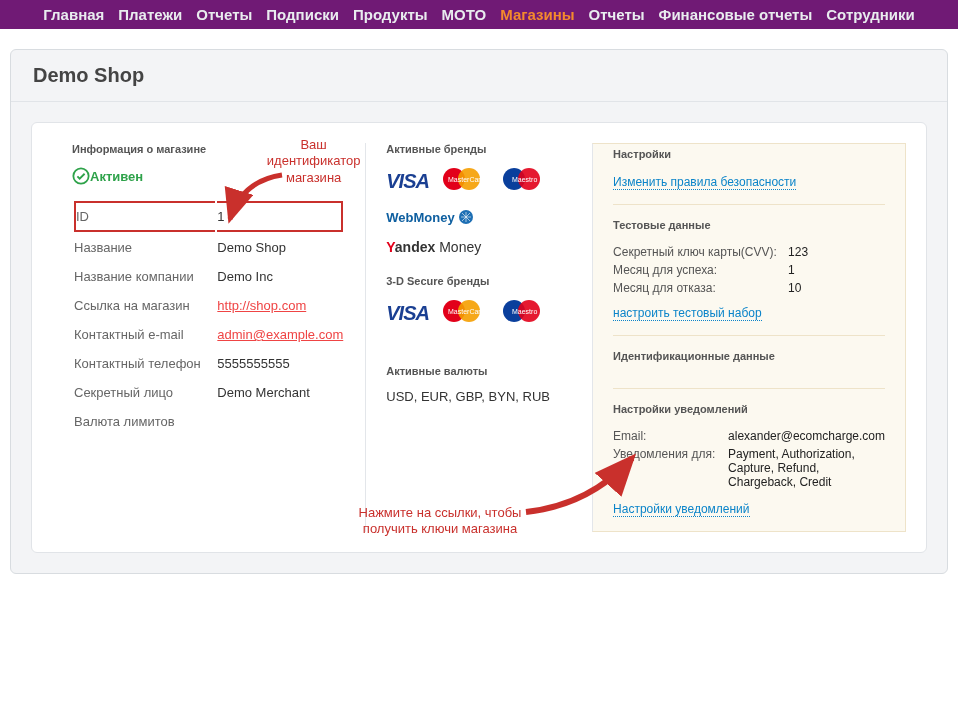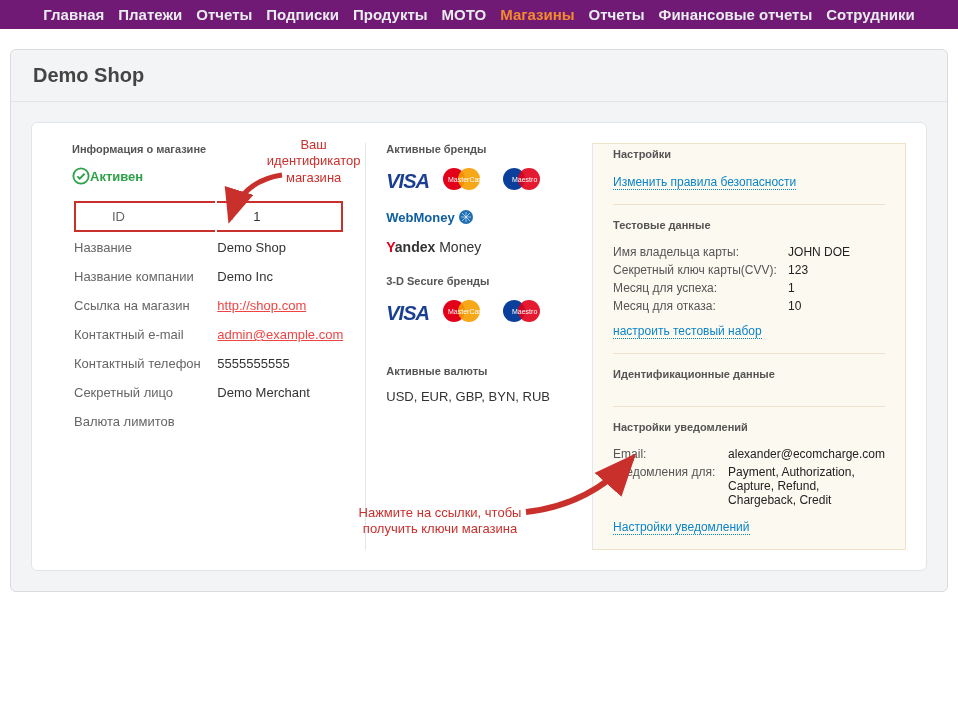--- a/index.html
+++ b/index.html
@@ -11,21 +11,21 @@
     .page-header { padding:14px 22px; border-bottom:1px solid #e1e4e8; }
     .page-header h1 { font-size:20px; font-weight:700; color:#444; }
     .body-inner { background:#fff; border:1px solid #e1e4e8; border-radius:6px; margin:20px; padding:20px; display:flex; gap:0; }
     .col { flex:1; padding:0 20px; }
     .col+.col { border-left:1px solid #e3e6ea; }
     h3.sect { font-size:11px; font-weight:700; color:#555; margin:0 0 12px; }
     .status-row { display:flex; align-items:center; margin:12px 0 14px; color:#2ea24a; font-weight:700; font-size:13px; }
     .info-table { width:100%; font-size:13px; }
     .info-table tr td { padding:6px 0; vertical-align:top; }
     .info-table tr td:first-child { color:#666; width:55%; }
-    .info-table tr.boxed td { border:2px solid #c9302c;padding-left:36px; }
+    .info-table tr.boxed td { border:2px solid #c9302c; }
     .info-table tr.boxed td:first-child { border-right:none; }
     .info-table tr.boxed td:last-child { border-left:none; }
     a.lnk { color:#ef4444; text-decoration:underline; }
     .brand-row { display:flex; flex-wrap:wrap; gap:14px 10px; align-items:center; margin-bottom:20px; }
     .brand { font-weight:700; font-size:14px; }
     .val-text { font-size:13px; color:#333; }
     .right-col { background:#fcf9f0; border:1px solid #eee3c9; }
     .right-col h3.sect { margin-top:0; }
     .right-col .block { padding:4px 0 14px; }
     .right-col .block+.block { border-top:1px solid #eee3c9; padding-top:14px; }
@@ -168,24 +168,20 @@
 
       <div class="col right-col" style="flex:1">
         <div class="block">
           <h3 class="sect">Настройки</h3>
           <a class="lnk-dash">Изменить правила безопасности</a>
         </div>
 
         <div class="block">
           <h3 class="sect">Тестовые данные</h3>
           <div class="kv">
-              <span class="k">Имя владельца карты:</span>
-              <span class="v">JOHN DOE</span>
-            </div>
-          <div class="kv">
               <span class="k">Секретный ключ карты(CVV):</span>
               <span class="v">123</span>
             </div>
           <div class="kv">
               <span class="k">Месяц для успеха:</span>
               <span class="v">1</span>
             </div>
           <div class="kv">
               <span class="k">Месяц для отказа:</span>
               <span class="v">10</span>

